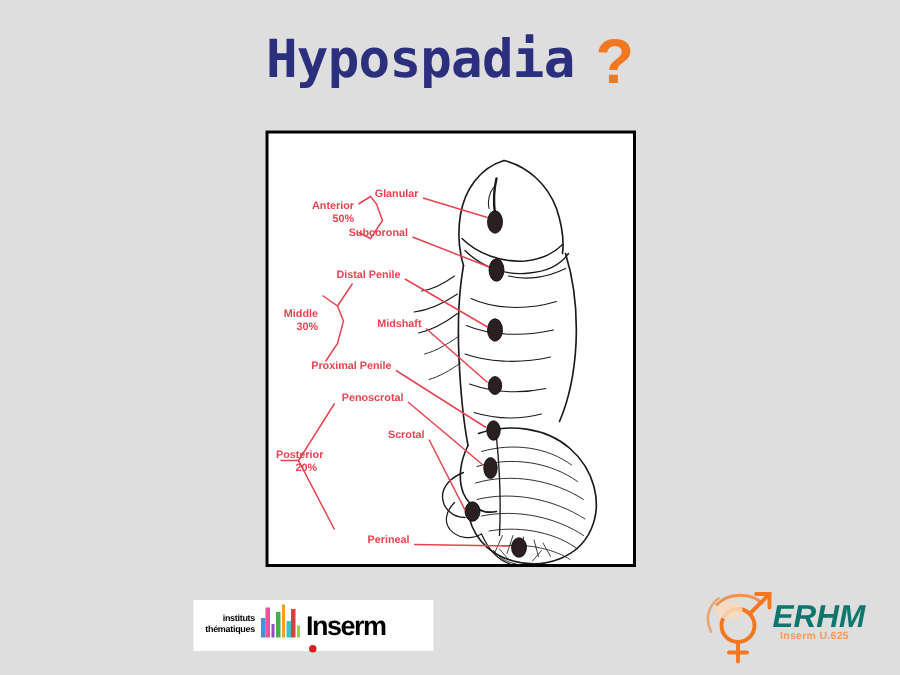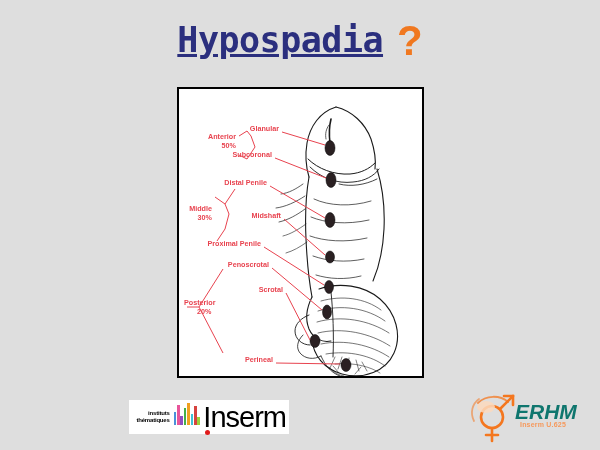--- a/index.html
+++ b/index.html
@@ -24,21 +24,20 @@
     text-align: center;
     white-space: nowrap;
   }
   #slide-title .title-text {
     font-family: "DejaVu Sans Mono", "Liberation Mono", monospace;
     font-weight: bold;
     font-size: 35px;
     letter-spacing: -0.5px;
     color: #2b2f7e;
     vertical-align: middle;
-    text-decoration: underline;
   }
   #slide-title .title-qmark {
     font-family: "Liberation Sans", sans-serif;
     font-weight: bold;
     font-size: 42px;
     color: #f07820;
     vertical-align: middle;
     margin-left: 14px;
     position: relative;
     top: 1px;
@@ -93,22 +92,22 @@
     position: relative;
   }
   #inserm-logo .bars i {
     position: absolute;
     bottom: 4px;
     width: 2.6px;
     display: block;
   }
   #inserm-logo .wordmark {
     position: relative;
-    font-size: 29px;
-    font-weight: normal;
+    font-size: 18px;
+    font-weight: bold;
     letter-spacing: -1px;
     color: #000;
     line-height: 23px;
   }
   #inserm-logo .reddot {
     position: absolute;
     left: 2px;
     bottom: -6px;
     width: 5px;
     height: 5px;

